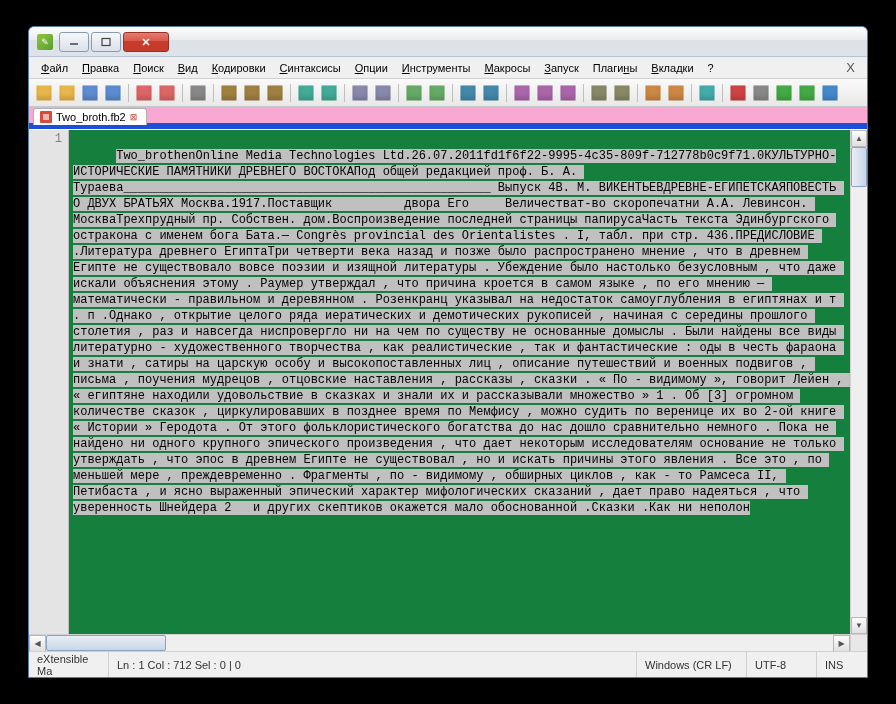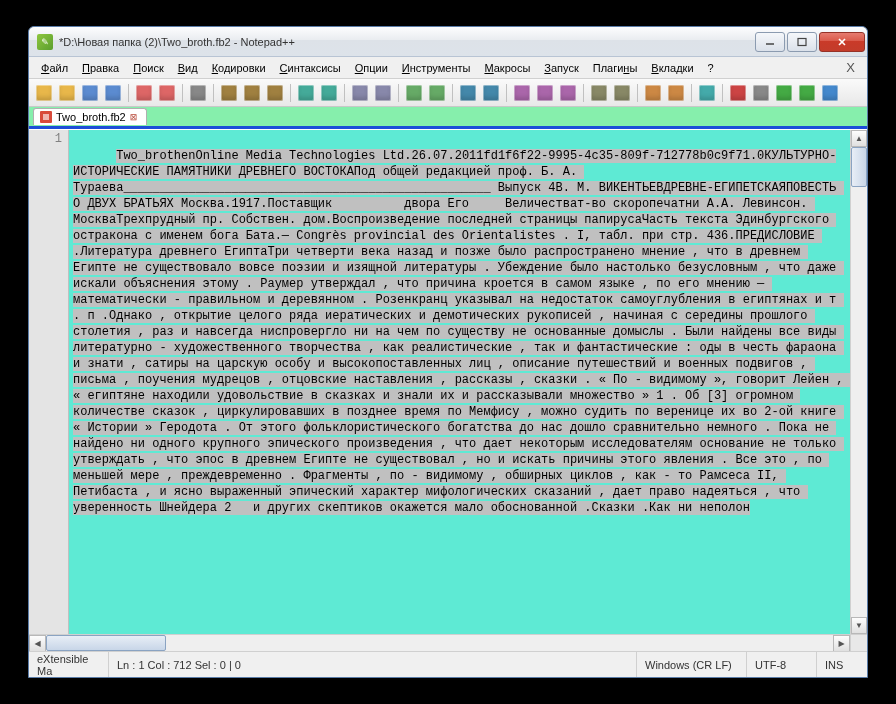--- a/index.html
+++ b/index.html
@@ -104,25 +104,25 @@
   border-radius: 2px;
 }
 .tb-sep {
   width: 1px; height: 18px;
   background: #c0c0c0;
   margin: 0 3px;
 }
 .tb-icon { width: 16px; height: 16px; display: inline-block; }
 .tab-bar {
   height: 22px;
-  background: #86efac;
+  background: #f9a8d4;
   display: flex;
   align-items: flex-start;
   padding: 0 4px;
-  border-bottom: 3px solid #1d4ed8;
+  border-bottom: 6px solid #1d4ed8;
 }
 .tab {
   background: #fff;
   border: 1px solid #b0b0b0;
   border-bottom: none;
   border-radius: 3px 3px 0 0;
   padding: 2px 6px;
   display: flex;
   align-items: center;
   gap: 4px;
@@ -162,21 +162,21 @@
 .text-content {
   flex: 1;
   font-family: "Courier New", monospace;
   font-size: 12px;
   line-height: 16px;
   color: #000;
   padding: 2px 4px;
   white-space: pre-wrap;
   word-break: break-word;
   overflow: hidden;
-  background: #5eead4;
+  background: #15803d;
 }
 .text-content .sel {
   background: #c0c0c0;
   color: #000;
 }
 .scrollbar-v {
   width: 17px;
   background: #f0f0f0;
   border-left: 1px solid #d0d0d0;
   display: flex;
@@ -232,21 +232,20 @@
 }
 .status-cell.flex { flex: 1; text-align: center; }
 </style>
 </head>
 <body>
 
 <div class="window">
 
   <div class="titlebar">
     <span class="app-icon">✎</span>
-    <span class="title">*D:\Новая папка (2)\Two_broth.fb2 - Notepad++</span>
     <div class="win-buttons">
       <div class="win-btn">
           <svg viewBox="0 0 10 10">
             <line x1="1" y1="7" x2="9" y2="7" stroke="#444" stroke-width="1.5"></line>
           </svg>
         </div>
       <div class="win-btn">
           <svg viewBox="0 0 10 10">
             <rect x="1" y="1.5" width="8" height="7" fill="none" stroke="#444" stroke-width="1.2"></rect>
           </svg>

